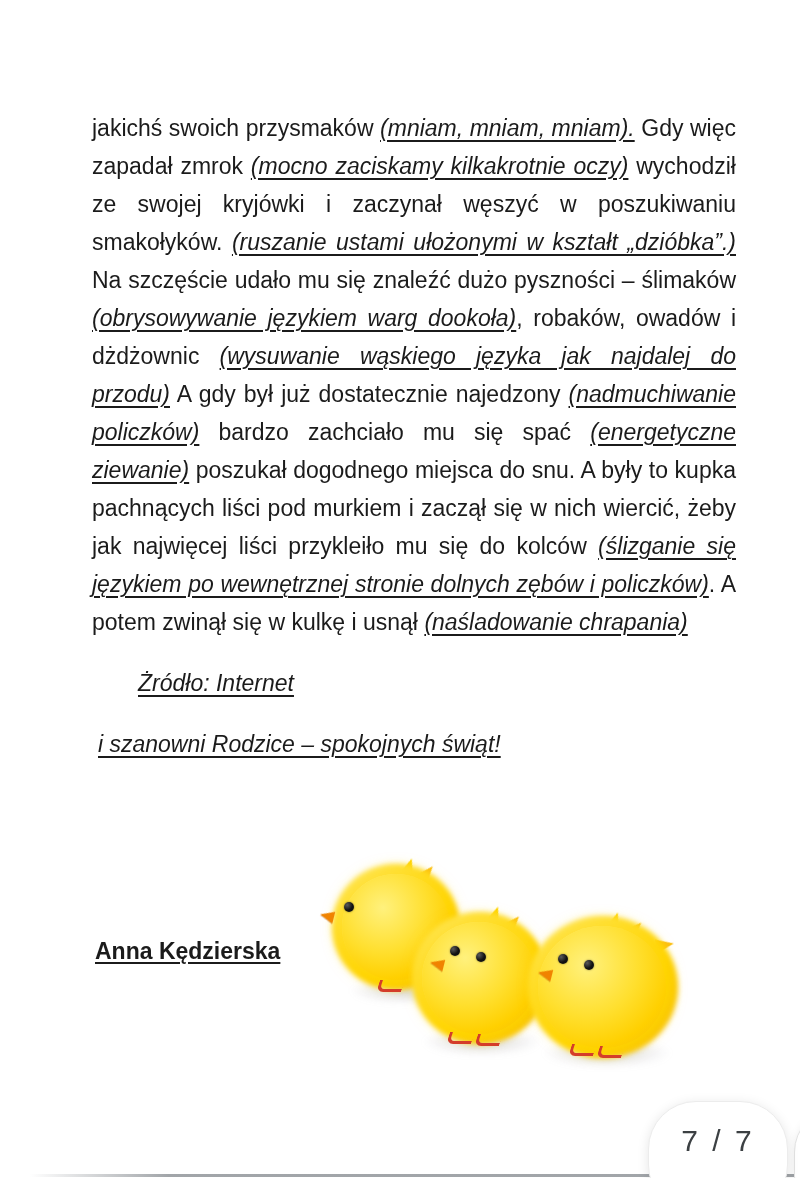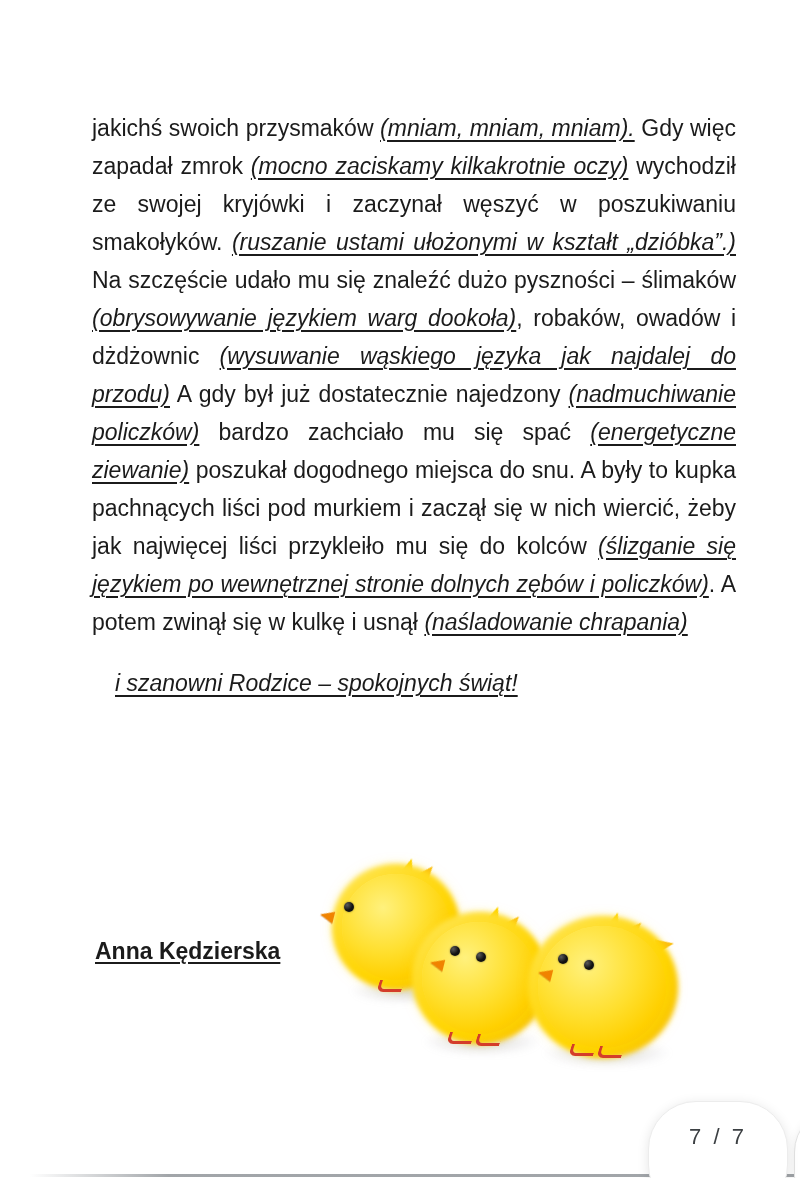--- a/index.html
+++ b/index.html
@@ -24,21 +24,21 @@
   .source-line{
     margin-top:16px;margin-left:46px;
     font-style:italic;text-decoration:underline;
     text-decoration-thickness:2px;text-underline-offset:4px;
   }
   .wish-line{
     margin-top:17px;
     font-style:italic;text-decoration:underline;
     text-decoration-thickness:2px;text-underline-offset:4px;
   }
-  .wish-2{ margin-left:23px; }
+  .wish-2{ margin-left:6px; }
   .signature{
     position:absolute;left:95px;top:938px;
     font-size:23px;font-weight:bold;
     text-decoration:underline;text-decoration-thickness:2px;
     text-underline-offset:3px;
   }
   
   .photo{ position:absolute;left:280px;top:850px;width:440px;height:215px; }
   .chick{ position:absolute; }
   .gshadow{
@@ -86,33 +86,34 @@
     background:linear-gradient(to right, rgba(130,135,140,0), rgba(130,135,140,.75) 18%, rgba(130,135,140,.75));
   }
   .page-pill{
     position:absolute;left:648px;top:1101px;width:138px;height:110px;
     background:#ffffff;border:1.5px solid #ececec;border-radius:48px;
     box-shadow:0 2px 12px rgba(0,0,0,.10);
     display:flex;justify-content:center;align-items:flex-start;
     z-index:5;
   }
   .page-pill span{
-    margin-top:22px;font-size:22px;color:#3c4043;letter-spacing:3px;
+    margin-top:22px;font-size:30px;color:#3c4043;letter-spacing:3px;
   }
   .edge-pill{
     position:absolute;left:794px;top:1108px;width:110px;height:110px;
     background:#ffffff;border:1.5px solid #e2e2e2;border-radius:44px;
     box-shadow:0 2px 10px rgba(0,0,0,.08);z-index:4;
   }
 </style>
 </head>
 <body>
 
 <div class="doc">
   <p class="para"><span>jakichś swoich przysmaków </span><span class="stage">(mniam, mniam, mniam).</span><span> Gdy więc zapadał zmrok </span><span class="stage">(mocno zaciskamy kilkakrotnie oczy)</span><span> wychodził ze swojej kryjówki i zaczynał węszyć w poszukiwaniu smakołyków. </span><span class="stage">(ruszanie ustami ułożonymi w kształt „dzióbka”.)</span><span> Na szczęście udało mu się znaleźć dużo pyszności – ślimaków </span><span class="stage">(obrysowywanie językiem warg dookoła)</span><span>, robaków, owadów i dżdżownic </span><span class="stage">(wysuwanie wąskiego języka jak najdalej do przodu)</span><span> A gdy był już dostatecznie najedzony </span><span class="stage">(nadmuchiwanie policzków)</span><span> bardzo zachciało mu się spać </span><span class="stage">(energetyczne ziewanie)</span><span> poszukał dogodnego miejsca do snu. A były to kupka pachnących liści pod murkiem i zaczął się w nich wiercić, żeby jak najwięcej liści przykleiło mu się do kolców </span><span class="stage">(ślizganie się językiem po wewnętrznej stronie dolnych zębów i policzków)</span><span>. A potem zwinął się w kulkę i usnął </span><span class="stage">(naśladowanie chrapania)</span></p>
+  <p class="source-line">Żródło: Internet</p>
   <p class="wish-line wish-2">i szanowni Rodzice  – spokojnych świąt!</p>
 </div>
 
 <div class="signature">Anna Kędzierska</div>
 
 <div class="photo">
 
   <div class="chick">
     <div class="gshadow" style="left:70px;top:128px;width:110px;height:26px;"></div>
     <div class="comb" style="left:122px;top:8px;transform:rotate(18deg);"></div>

